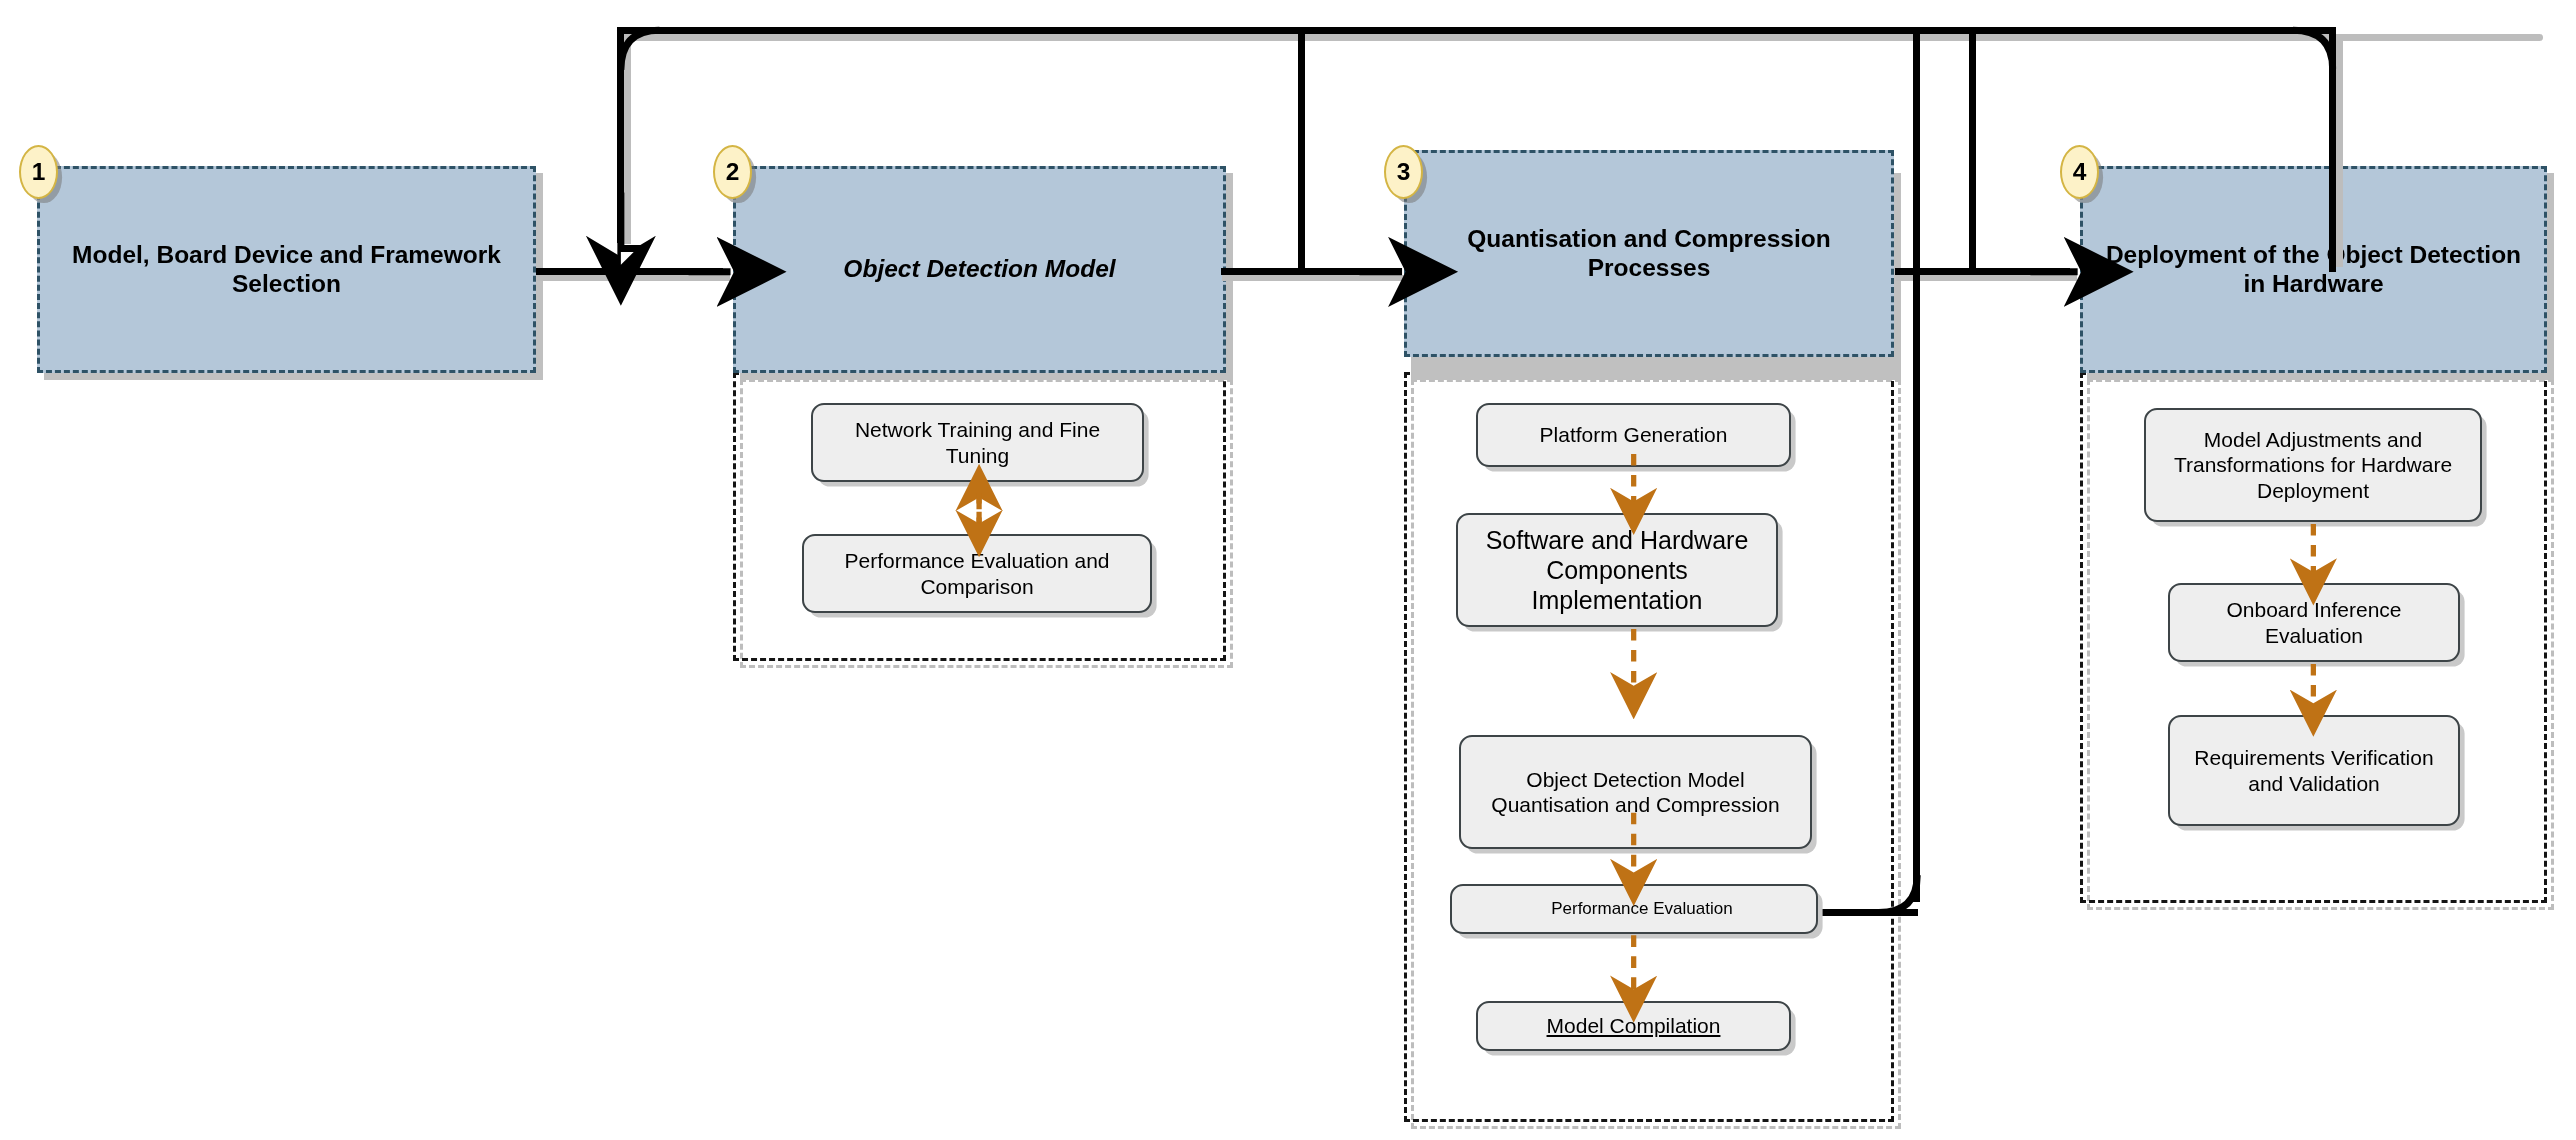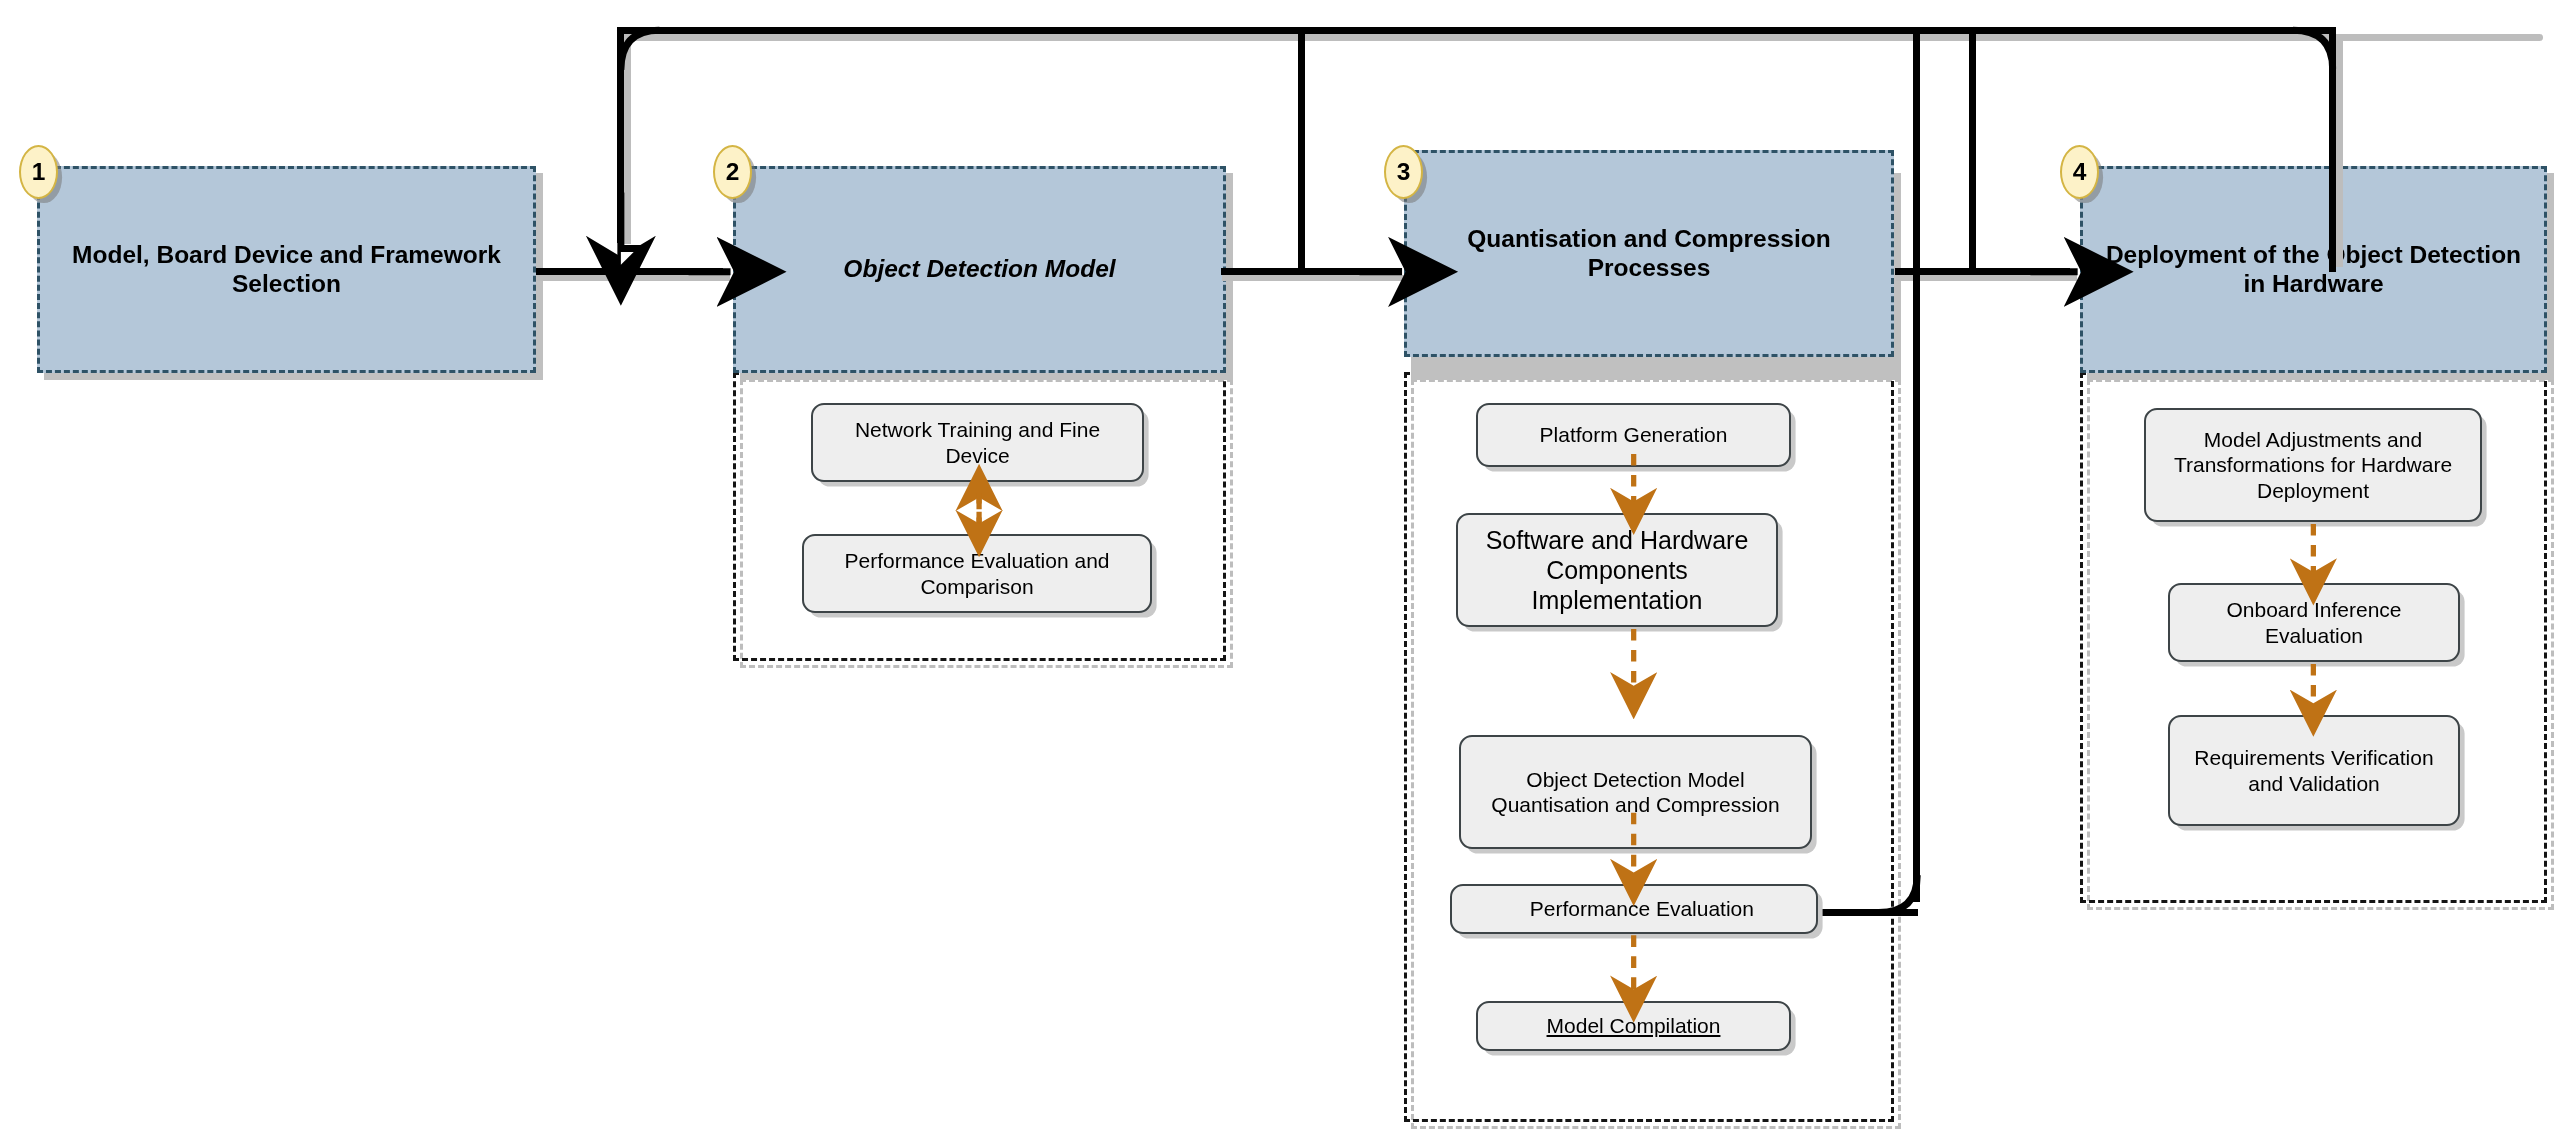--- a/index.html
+++ b/index.html
@@ -123,21 +123,21 @@
 
     <div class="stage-head-shadow" style="left:740px;top:173px;width:493px;height:207px;"></div>
     <div class="stage-head" style="left:733px;top:166px;width:493px;height:207px;font-size:24.5px;font-style:italic;">
       <span>Object Detection Model</span>
     </div>
     <div class="badge" style="left:713px;top:145px;">
       <span>2</span>
     </div>
 
     <div class="node" style="left:811px;top:403px;width:333px;height:79px;font-size:21px;">
-      <span>Network Training and Fine Device</span>
+      <span>Network Training and Fine Tuning</span>
     </div>
     <div class="node" style="left:802px;top:534px;width:350px;height:79px;font-size:21px;">
       <span>Performance Evaluation and Comparison</span>
     </div>
   </div>
 
   <div class="stage">
     <div class="stage-frame shadow" style="left:1411px;top:379px;width:490px;height:750px;"></div>
     <div class="stage-frame" style="left:1404px;top:372px;width:490px;height:750px;"></div>
 
@@ -151,21 +151,21 @@
 
     <div class="node" style="left:1476px;top:403px;width:315px;height:64px;font-size:21px;">
       <span>Platform Generation</span>
     </div>
     <div class="node" style="left:1456px;top:513px;width:322px;height:114px;font-size:25px;">
       <span>Software and Hardware Components Implementation</span>
     </div>
     <div class="node" style="left:1459px;top:735px;width:353px;height:114px;font-size:21px;">
       <span>Object Detection Model Quantisation and Compression</span>
     </div>
-    <div class="node" style="left:1450px;top:884px;width:368px;height:50px;font-size:21px;padding-left:24px;">
+    <div class="node" style="left:1450px;top:884px;width:368px;height:50px;font-size:17px;padding-left:24px;">
       <span>Performance Evaluation</span>
     </div>
     <div class="node" style="left:1476px;top:1001px;width:315px;height:50px;font-size:21px;text-decoration:underline;">
       <span>Model Compilation</span>
     </div>
   </div>
 
   <div class="stage">
     <div class="stage-frame shadow" style="left:2087px;top:379px;width:467px;height:531px;"></div>
     <div class="stage-frame" style="left:2080px;top:372px;width:467px;height:531px;"></div>

